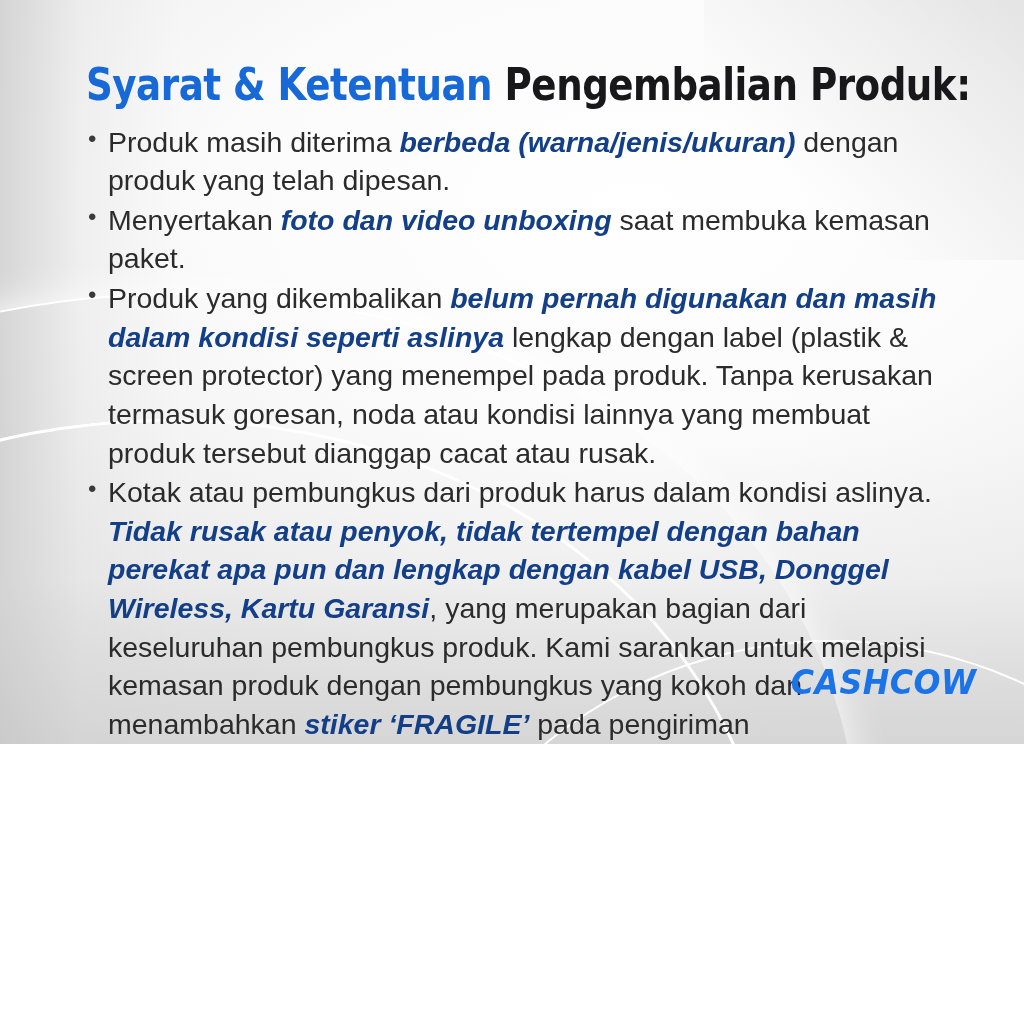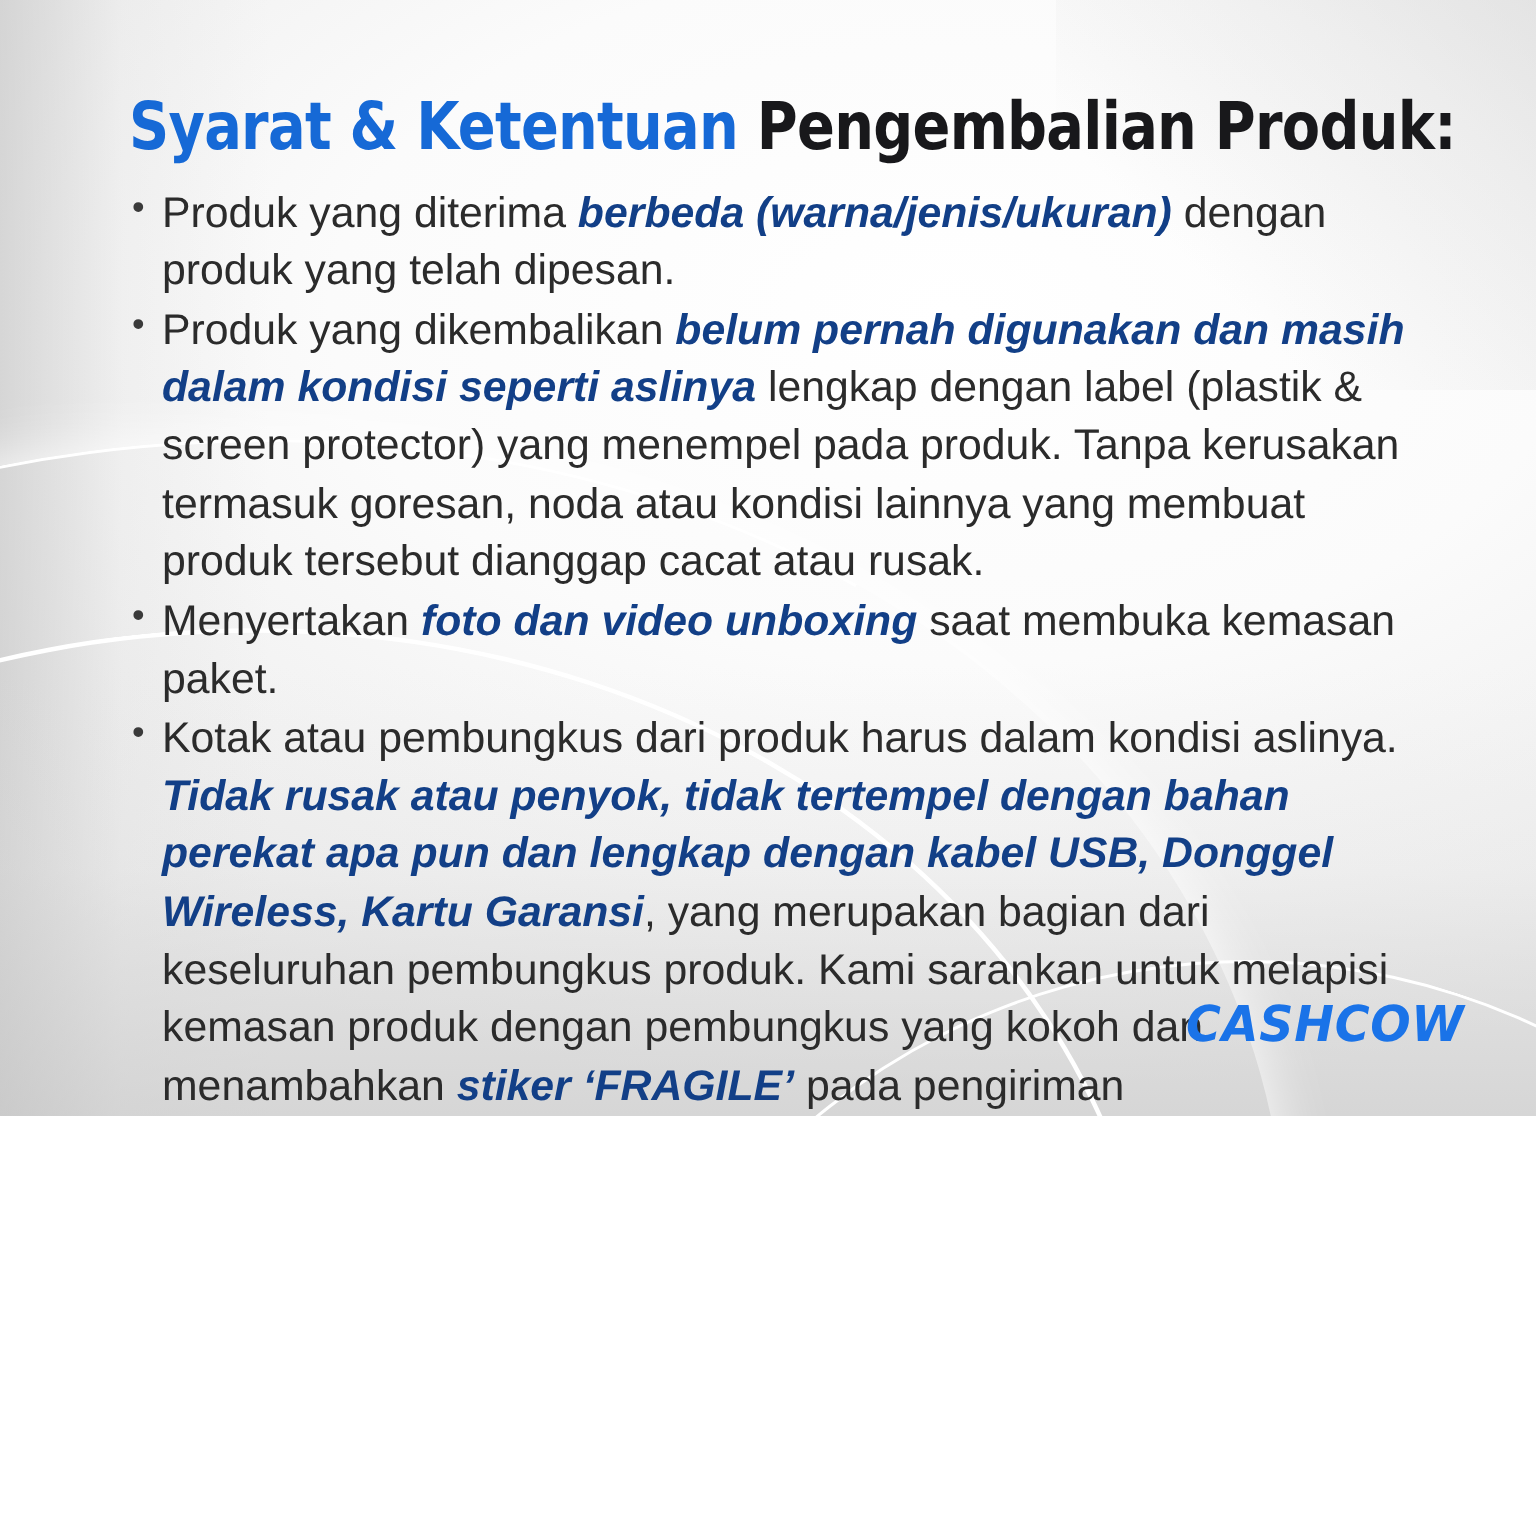--- a/index.html
+++ b/index.html
@@ -161,23 +161,23 @@
   <div class="swoosh swoosh-c"></div>
 
   <div class="content">
 
     <h1 class="title">
       <span class="hl">Syarat &amp; Ketentuan</span>
       <span>Pengembalian Produk:</span>
     </h1>
 
     <ul class="rules" id="terms-list">
-        <li><span>Produk yang diterima </span><span class="b">berbeda (warna/jenis/ukuran)</span><span> dengan produk yang telah dipesan.</span></li>
+        <li><span>Produk masih diterima </span><span class="b">berbeda (warna/jenis/ukuran)</span><span> dengan produk yang telah dipesan.</span></li>
+        <li><span>Menyertakan </span><span class="b">foto dan video unboxing</span><span> saat membuka kemasan paket.</span></li>
         <li><span>Produk yang dikembalikan </span><span class="b">belum pernah digunakan dan masih dalam kondisi seperti aslinya</span><span> lengkap dengan label (plastik &amp; screen protector) yang menempel pada produk. Tanpa kerusakan termasuk goresan, noda atau kondisi lainnya yang membuat produk tersebut dianggap cacat atau rusak.</span></li>
-        <li><span>Menyertakan </span><span class="b">foto dan video unboxing</span><span> saat membuka kemasan paket.</span></li>
         <li><span>Kotak atau pembungkus dari produk harus dalam kondisi aslinya. </span><span class="b">Tidak rusak atau penyok, tidak tertempel dengan bahan perekat apa pun dan lengkap dengan kabel USB, Donggel Wireless, Kartu Garansi</span><span>, yang merupakan bagian dari keseluruhan pembungkus produk. Kami sarankan untuk melapisi kemasan produk dengan pembungkus yang kokoh dan menambahkan </span><span class="b">stiker ‘FRAGILE’</span><span> pada pengiriman</span></li>
       </ul>
 
   </div>
 
   <div class="brand">CASHCOW</div>
 
 </div>
 
 </body></html>

